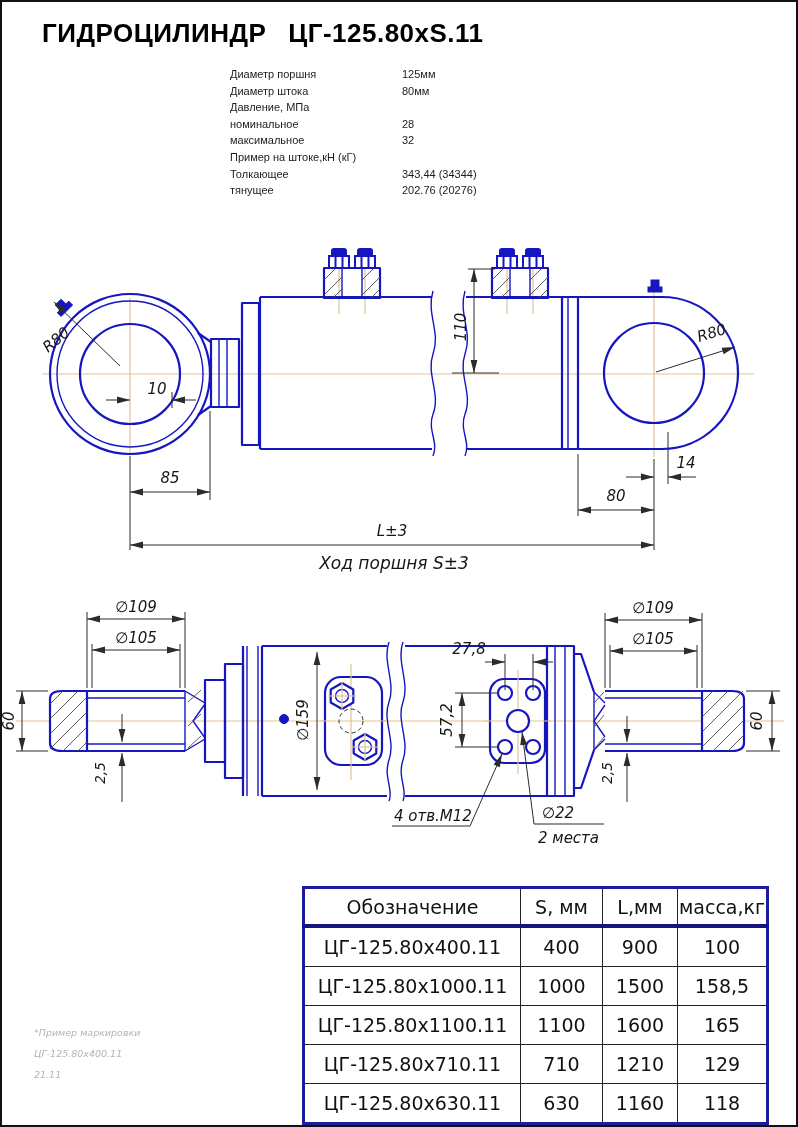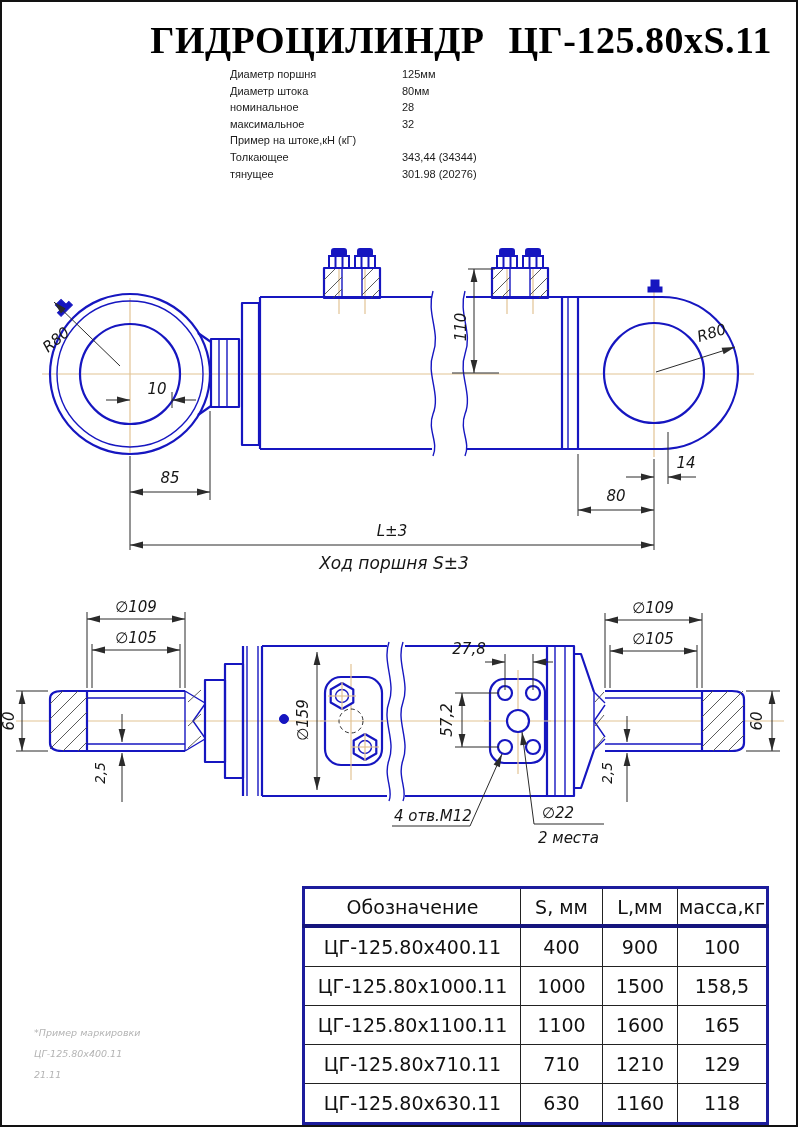--- a/index.html
+++ b/index.html
@@ -1,19 +1,19 @@
 <!DOCTYPE html>
 <html><head>
 <meta charset="utf-8">
 <style>
   html,body{margin:0;padding:0;background:#888;}
   .page{position:relative;width:798px;height:1127px;background:#fff;border:2px solid #121212;
         box-sizing:border-box;overflow:hidden;font-family:"Liberation Sans",sans-serif;}
-  .title{position:absolute;top:16px;left:40px;width:730px;text-align:right;
-         font-family:Liberation Serif, serif;font-weight:bold;font-size:38px;
+  .title{position:absolute;top:16px;left:40px;width:730px;text-align:left;
+         font-family:Liberation Sans, sans-serif;font-weight:bold;font-size:26px;
          letter-spacing:.5px;word-spacing:14px;color:#000;}
   .specs{position:absolute;left:228px;top:64px;font-size:11px;line-height:16.6px;color:#1c1c1c;}
   .spec-row{display:flex;}
   .spec-label{width:172px;}
   .drawing-layer{position:absolute;left:0;top:0;}
   .bl{stroke:#1616c0;stroke-width:2.2;fill:none;stroke-linejoin:round;}
   .bl1{stroke:#1616c0;stroke-width:1.4;fill:none;}
   .blf{stroke:#1616c0;stroke-width:2.2;fill:#fff;stroke-linejoin:round;}
   .blsolid{fill:#1616c0;stroke:#1616c0;stroke-width:1;}
   .cl{stroke:#e2c394;stroke-width:1.2;fill:none;}
@@ -43,38 +43,42 @@
   <div class="specs">
       <div class="spec-row">
         <span class="spec-label">Диаметр поршня</span>
         <span class="spec-value">125мм</span>
       </div>
       <div class="spec-row">
         <span class="spec-label">Диаметр штока</span>
         <span class="spec-value">80мм</span>
       </div>
       <div class="spec-row">
+        <span class="spec-label">Давление, МПа</span>
+        <span class="spec-value"></span>
+      </div>
+      <div class="spec-row">
         <span class="spec-label">номинальное</span>
         <span class="spec-value">28</span>
       </div>
       <div class="spec-row">
         <span class="spec-label">максимальное</span>
         <span class="spec-value">32</span>
       </div>
       <div class="spec-row">
         <span class="spec-label">Пример на штоке,кН (кГ)</span>
         <span class="spec-value"></span>
       </div>
       <div class="spec-row">
         <span class="spec-label">Толкающее</span>
         <span class="spec-value">343,44 (34344)</span>
       </div>
       <div class="spec-row">
         <span class="spec-label">тянущее</span>
-        <span class="spec-value">301.98  (20276)</span>
+        <span class="spec-value">202.76  (20276)</span>
       </div>
     </div>
 
   <svg class="drawing-layer" width="798" height="1127" viewBox="0 0 798 1127" xmlns="http://www.w3.org/2000/svg">
     <defs>
       <marker id="arr" orient="auto-start-reverse" markerUnits="userSpaceOnUse" markerWidth="16" markerHeight="8" refX="15" refY="4">
         <path d="M15,4 L2,7.4 L2,0.6 Z" fill="#2b2b2b"></path>
       </marker>
       <g id="bolt" stroke="#1616c0" stroke-width="2">
         <rect x="-10" y="-12" width="20" height="12" fill="#fff"></rect>

